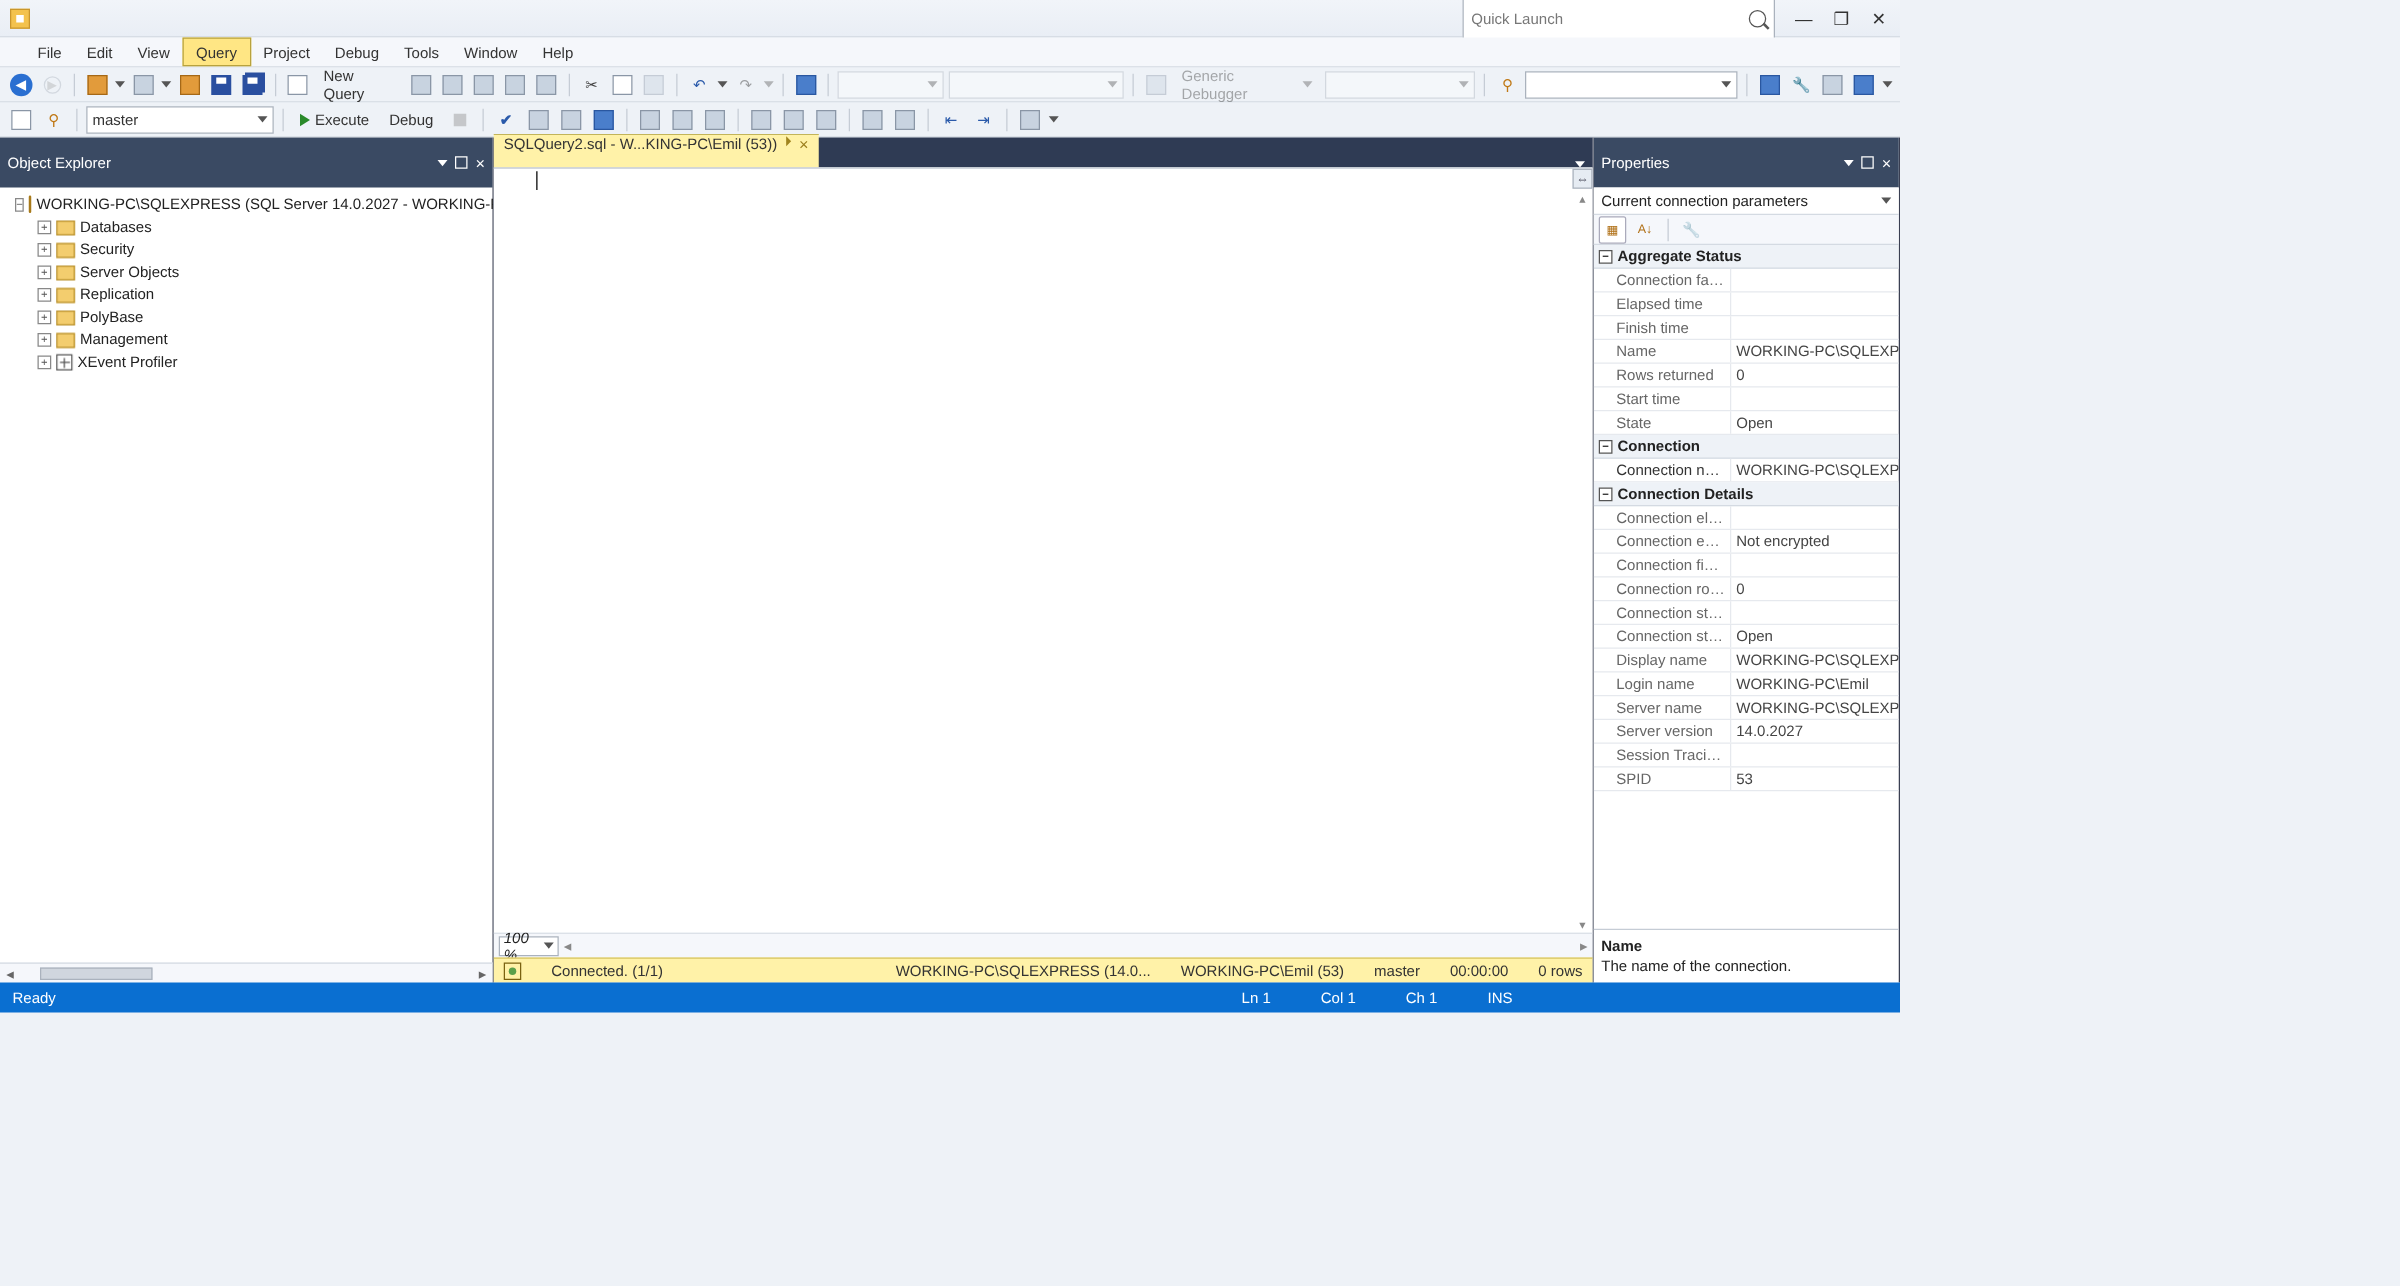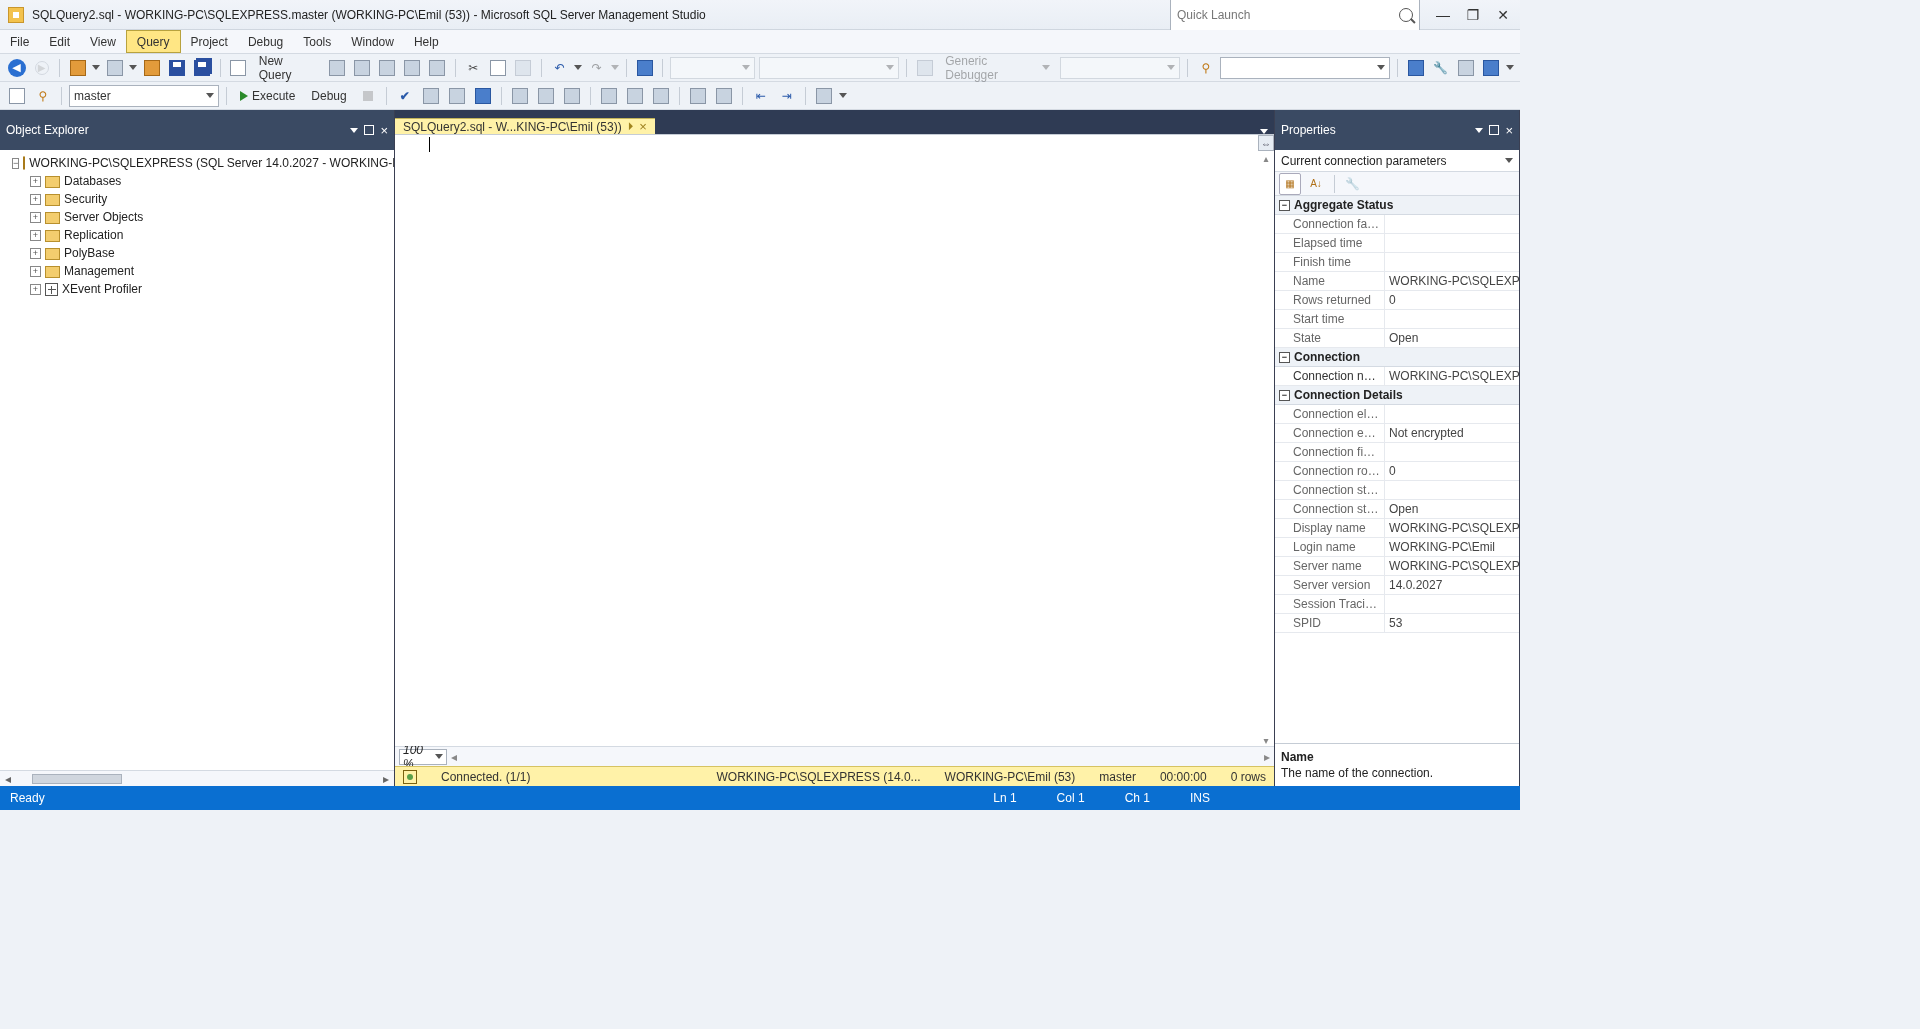--- a/index.html
+++ b/index.html
@@ -9,21 +9,21 @@
   .titlebar .app-icon { width:16px;height:16px;background:#f3c24d;border:1px solid #c9962c;margin-right:8px;position:relative;}
   .titlebar .app-icon::after{content:"";position:absolute;width:6px;height:6px;background:#fff;left:4px;top:4px;}
   .titlebar .title { flex:0 1 auto; color:#222;}
   .titlebar .spacer { flex:1; }
   .quick-launch { width:250px; height:36px; border:1px solid #aab2bd; background:#fff; display:flex;align-items:center;padding:0 6px; color:#777; justify-content:space-between;}
   .quick-launch .lens{width:14px;height:14px;border:1.5px solid #555;border-radius:50%;position:relative;}
   .quick-launch .lens::after{content:"";position:absolute;width:6px;height:1.5px;background:#555;transform:rotate(45deg);left:10px;top:11px;}
   .win-controls{display:flex;margin-left:14px;gap:12px;}
   .win-controls span{width:18px;height:14px;display:inline-flex;align-items:center;justify-content:center;color:#333;font-size:14px;}
   
-  .menubar{height:24px;background:#f5f7fb;display:flex;align-items:stretch;border-bottom:1px solid #d4dae2;padding-left:0;}
+  .menubar{height:24px;background:#f5f7fb;display:flex;align-items:stretch;border-bottom:1px solid #d4dae2;padding-left:20px;}
   .menubar .item{padding:0 10px;display:flex;align-items:center;color:#333;}
   .menubar .item.active{background:#ffe684;border:1px solid #b8a23e;}
   
   .toolbar{height:28px;background:#eef2f7;display:flex;align-items:center;border-bottom:1px solid #d4dae2;padding:0 6px;gap:4px;}
   .tb-btn{width:22px;height:22px;display:flex;align-items:center;justify-content:center;border:1px solid transparent;border-radius:2px;}
   .tb-sep{width:1px;height:18px;background:#c5ccd5;margin:0 3px;}
   .tb-text{padding:0 6px;color:#333;display:flex;align-items:center;gap:4px;}
   .dropdown-box{height:22px;border:1px solid #aab2bd;background:#fff;min-width:140px;display:flex;align-items:center;padding:0 4px;justify-content:space-between;color:#333;}
   .tri-down{width:0;height:0;border-left:4px solid transparent;border-right:4px solid transparent;border-top:5px solid #555;}
   .play-icon{width:0;height:0;border-top:5px solid transparent;border-bottom:5px solid transparent;border-left:8px solid #2a8a2a;}
@@ -53,21 +53,21 @@
   .xe-icon{width:13px;height:13px;border:1px solid #555;background:#fff;position:relative;}
   .xe-icon::before{content:"";position:absolute;left:2px;top:5px;width:8px;height:1px;background:#555;}
   .xe-icon::after{content:"";position:absolute;left:5px;top:2px;width:1px;height:8px;background:#555;}
   .lvl1{padding-left:10px;} .lvl2{padding-left:28px;}
   .oe-scroll{height:16px;border-top:1px solid #d4dae2;display:flex;align-items:center;background:#f5f7fb;}
   .oe-scroll .thumb{height:10px;width:90px;background:#d0d6de;border:1px solid #aab2bd;margin-left:16px;}
   .oe-scroll .arrow{width:16px;text-align:center;color:#666;}
   
   .center{flex:1;display:flex;flex-direction:column;border-right:1px solid #3a3f52;min-width:0;}
   .tabbar{height:24px;background:#2f3b54;display:flex;align-items:flex-end;}
-  .doc-tab{height:16px;background:#fff2a8;border-top:1px solid #c2b45a;display:flex;align-items:center;padding:0 8px;gap:6px;color:#333;margin-top:12px;}
+  .doc-tab{height:27px;background:#fff2a8;border-top:1px solid #c2b45a;display:flex;align-items:flex-start;padding:0 8px;gap:6px;color:#333;margin-top:12px;}
   .doc-tab .pin-dot{color:#a0841e;font-size:11px;}
   .doc-tab .close-x{font-size:13px;color:#9c7f1e;}
   .tabbar-right{margin-left:auto;padding-right:6px;display:flex;align-items:center;}
   .editor{flex:1;background:#fff;position:relative;border-top:1px solid #c5ccd5;display:flex;}
   .editor-gutter{width:28px;} 
   .editor-body{flex:1;padding:2px 6px;}
   .caret{display:inline-block;width:1px;height:15px;background:#000;vertical-align:text-bottom;}
   .editor-right-gadget{position:absolute;right:0;top:0;width:16px;height:16px;background:#e6ecf3;border:1px solid #aab2bd;display:flex;align-items:center;justify-content:center;font-size:10px;color:#445;}
   .editor-scroll-top{position:absolute;right:0;top:18px;width:16px;text-align:center;color:#888;font-size:10px;}
   .zoom-bar{height:20px;background:#f5f7fb;border-top:1px solid #d4dae2;display:flex;align-items:center;padding:0 4px;gap:4px;}
@@ -98,21 +98,20 @@
   .back-circle{width:18px;height:18px;border-radius:50%;background:#2a6fd1;display:flex;align-items:center;justify-content:center;color:#fff;font-size:11px;}
   .fwd-circle{width:14px;height:14px;border-radius:50%;border:1px solid #aab2bd;display:flex;align-items:center;justify-content:center;color:#aaa;font-size:10px;}
   .refresh{color:#1262b3;font-size:14px;font-weight:bold;}
   .wave{color:#2a5aaa;font-size:14px;}
 </style>
 </head>
 <body>
 
 <div class="titlebar">
   <div class="app-icon"></div>
-  <div class="title">SQLQuery2.sql - WORKING-PC\SQLEXPRESS.master (WORKING-PC\Emil (53)) - Microsoft SQL Server Management Studio</div>
   <div class="spacer"></div>
   <div class="quick-launch">
     <span>Quick Launch</span>
     <span class="lens"></span>
   </div>
   <div class="win-controls">
     <span>—</span>
     <span>❐</span>
     <span>✕</span>
   </div>

